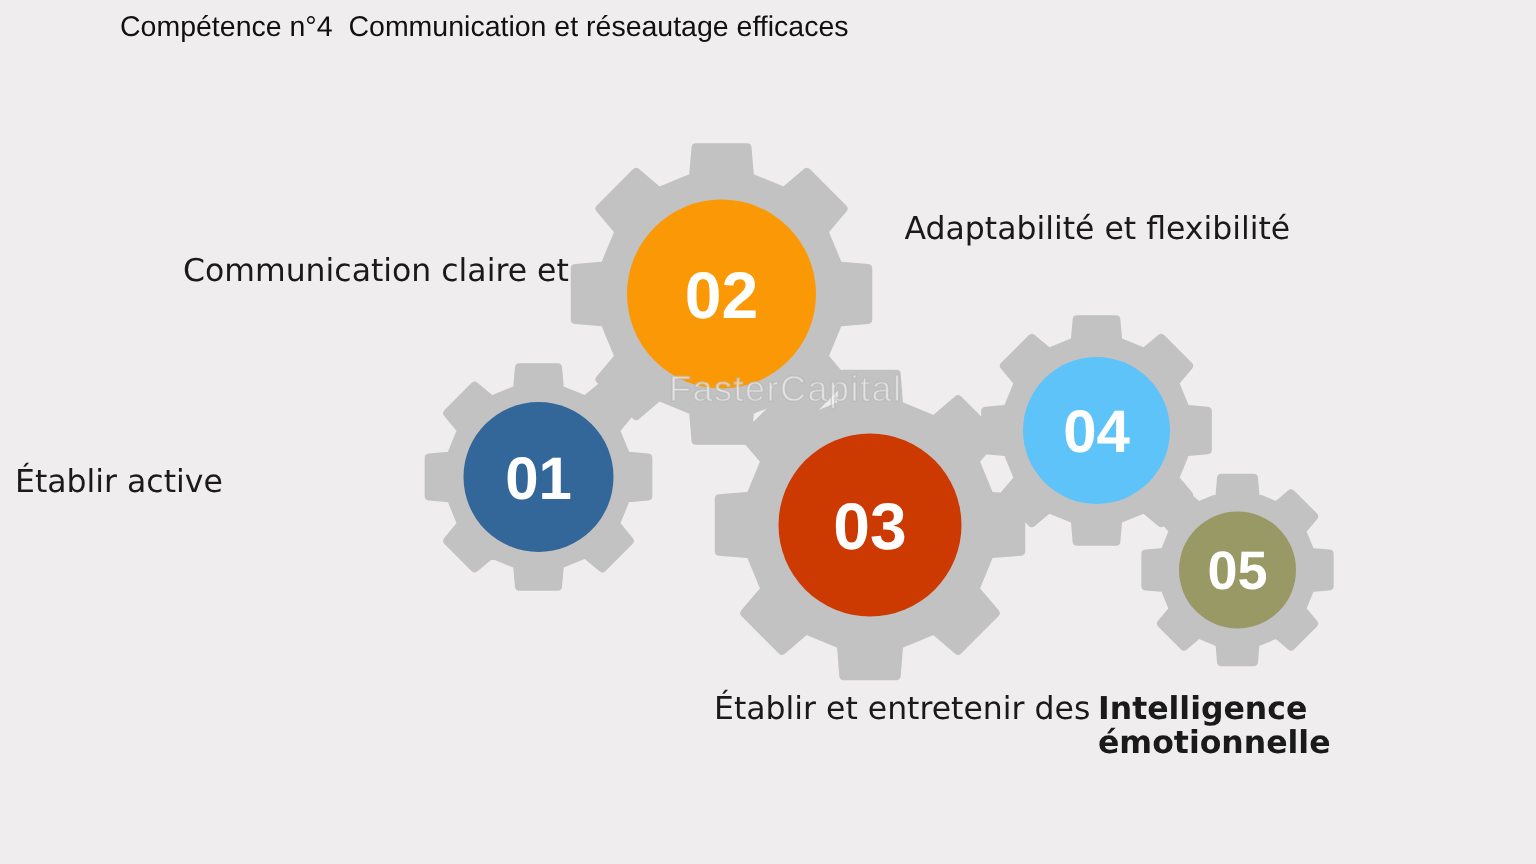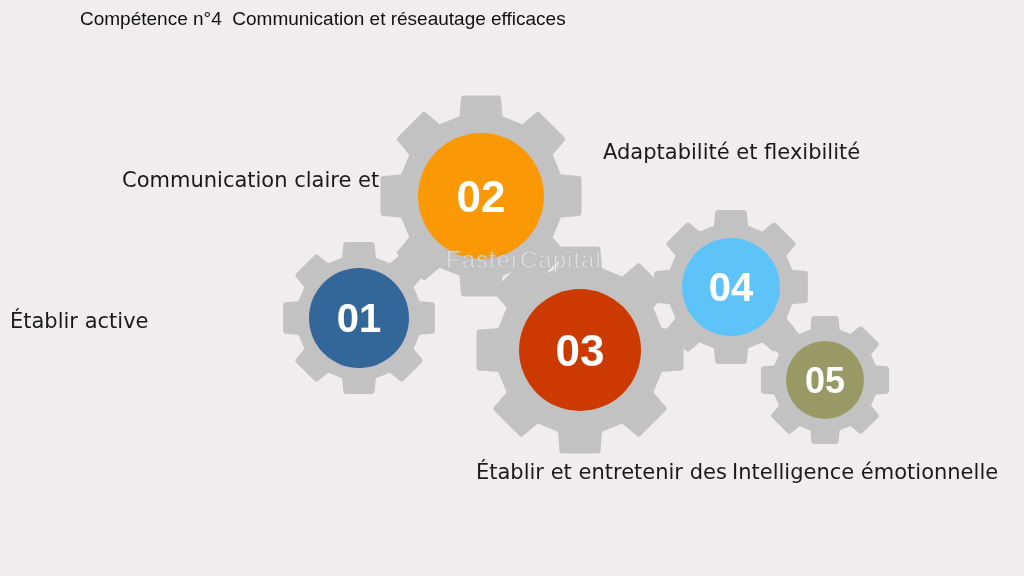--- a/index.html
+++ b/index.html
@@ -73,15 +73,15 @@
 </div>
 <div class="label" style="left:122px; top:169px;">
   <div>Communication claire et</div>
 </div>
 <div class="label" style="left:455px; top:461px;margin-left:21px;">
   <div>Établir et entretenir des</div>
 </div>
 <div class="label" style="left:603px; top:141px;">
   <div>Adaptabilité et flexibilité</div>
 </div>
-<div class="label" style="left:732px; top:461px;">
+<div class="label" style="left:732px; top:461px;font-weight:bold;">
   <div>Intelligence émotionnelle</div>
 </div>
 
 </body></html>

